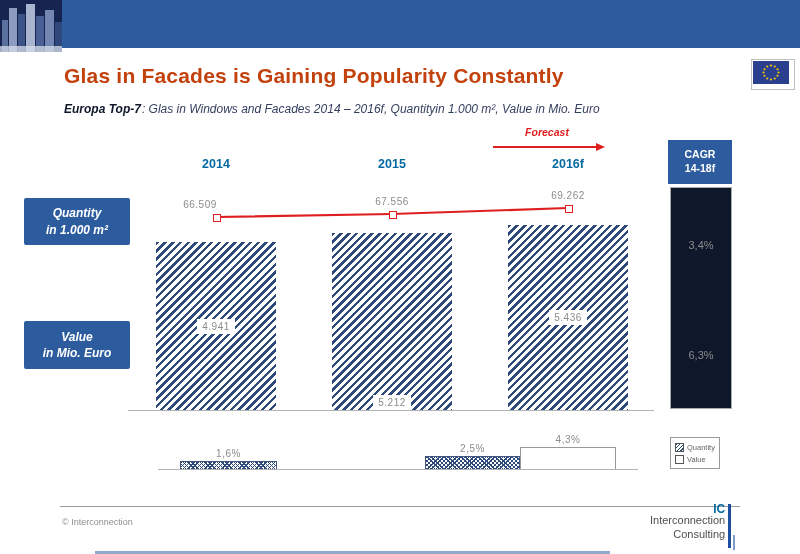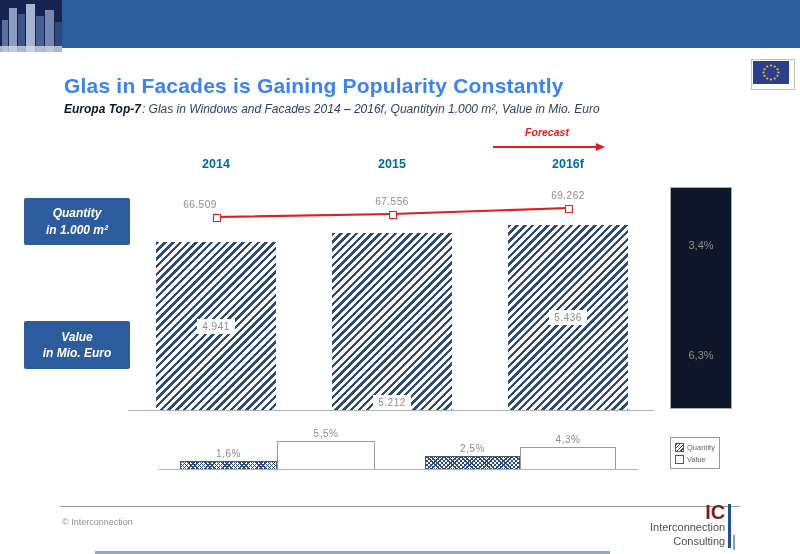--- a/index.html
+++ b/index.html
@@ -3,21 +3,21 @@
 <meta charset="utf-8">
 <style>
   html,body { margin:0; padding:0; background:#ffffff; }
   .slide {
     position:relative; width:800px; height:554px; overflow:hidden;
     background:#ffffff; font-family:"Liberation Sans", sans-serif;
   }
   
   .band { position:absolute; left:0; top:0; width:800px; height:48px; background:#2d5c9e; }
   .skyline { position:absolute; left:0; top:0; width:62px; height:52px; }
-  .title { position:absolute; left:64px; top:60px; font-size:21px; font-weight:bold; color:#3b82f6; letter-spacing:0.2px; }
+  .title { position:absolute; left:64px; top:50px; font-size:21px; font-weight:bold; color:#c2410c; letter-spacing:0.2px; }
   .subtitle { position:absolute; left:64px; top:90px; font-size:12px; font-style:italic; color:#333f5e; }
   .subtitle .em { color:#0f172a; font-weight:bold; margin-right:1px; }
   .euflag { position:absolute; left:751px; top:59px; width:40px; height:27px; background:#fff; border:1px solid #c0c0c0; padding:1px; }
   
   .forecast-label { position:absolute; left:547px; top:126px; transform:translateX(-50%); font-size:10.5px; font-weight:bold; font-style:italic; color:#df1f1f; }
   .forecast-arrow { position:absolute; left:493px; top:143px; width:112px; height:8px; }
   .forecast-arrow .shaft { position:absolute; left:0; top:3px; width:104px; height:2px; background:#df1f1f; }
   .forecast-arrow .head { position:absolute; right:0; top:0; width:0; height:0; border-top:4px solid transparent; border-bottom:4px solid transparent; border-left:9px solid #df1f1f; }
   
   .year { position:absolute; top:157px; transform:translateX(-50%); font-size:12.5px; font-weight:bold; color:#0369a1; }
@@ -49,21 +49,21 @@
   .legend { position:absolute; left:670px; top:437px; width:50px; height:32px; background:#fff; border:1px solid #9a9a9a; display:flex; flex-direction:column; justify-content:center; gap:3px; padding-left:4px; box-sizing:border-box; }
   .legend-row { display:flex; align-items:center; gap:3px; }
   .legend-row .sw { width:7px; height:7px; border:1px solid #555; background:#fff; }
   .legend-row .sw.hatched { background-image:repeating-linear-gradient(135deg,#2e4a7a 0 1px,rgba(0,0,0,0) 1px 2.5px); }
   .legend-row .tx { font-size:7.5px; color:#666; }
   
   .footer-line { position:absolute; left:60px; top:506px; width:680px; height:1px; background:#9b9b9b; }
   .copyright { position:absolute; left:62px; top:517px; font-size:9px; color:#8f8f8f; }
   .logo { position:absolute; left:650px; top:504px; display:flex; align-items:flex-start; height:46px; }
   .logo-text { text-align:right; }
-  .logo-ic { font-size:20px; font-weight:bold; color:#7f1d1d; line-height:0.85; }
+  .logo-ic { font-size:12px; font-weight:bold; color:#0369a1; line-height:0.85; }
   .logo-line { font-size:11px; color:#4f4f4f; line-height:1.25; }
   .logo-bar { width:3px; height:44px; background:#1d4f9e; margin-left:3px; }
   .logo-bar.light { width:2px; height:15px; background:#7e9cc9; margin-left:2px; align-self:flex-end; }
   .bottom-strip { position:absolute; left:95px; top:551px; width:515px; height:3px; background:#8fa9cc; }
 </style>
 </head>
 <body>
 
 <div class="slide">
 
@@ -145,34 +145,34 @@
   <svg class="overlay" width="800" height="554" xmlns="http://www.w3.org/2000/svg">
     <polyline id="line-path" fill="none" stroke="#df1f1f" stroke-width="2.2" points="216,217 392,214 568,208"></polyline>
   </svg>
   <div class="marker" style="left: 213px; top: 214px;"></div>
   <div class="marker" style="left: 389px; top: 211px;"></div>
   <div class="marker" style="left: 565px; top: 205px;"></div>
   <span class="line-label" style="left: 200px; top: 199px;">66.509</span>
   <span class="line-label" style="left: 392px; top: 196px;">67.556</span>
   <span class="line-label" style="left: 568px; top: 190px;">69.262</span>
 
+  <div class="cagr-head">
+    <span>CAGR</span>
+    <span>14-18f</span>
+  </div>
   <div class="cagr-box">
     <span class="cagr-val" style="top:51px">3,4%</span>
     <span class="cagr-val" style="top:161px">6,3%</span>
   </div>
 
   <div class="baseline" style="left:158px;top:469px;width:480px"></div>
 
   <div class="ann-wrap" style="left:180px;width:97px">
     <span class="ann-label">1,6%</span>
     <div class="ann-bar hatch-fine" style="height: 8px;"></div>
-  </div>
-  <div class="ann-wrap" style="left:277px;width:98px">
-    <span class="ann-label">5,5%</span>
-    <div class="ann-bar plain" style="height: 28px;"></div>
   </div>
   <div class="ann-wrap" style="left:425px;width:95px">
     <span class="ann-label">2,5%</span>
     <div class="ann-bar hatch-fine" style="height: 13px;"></div>
   </div>
   <div class="ann-wrap" style="left:520px;width:96px">
     <span class="ann-label">4,3%</span>
     <div class="ann-bar plain" style="height: 22px;"></div>
   </div>
 

